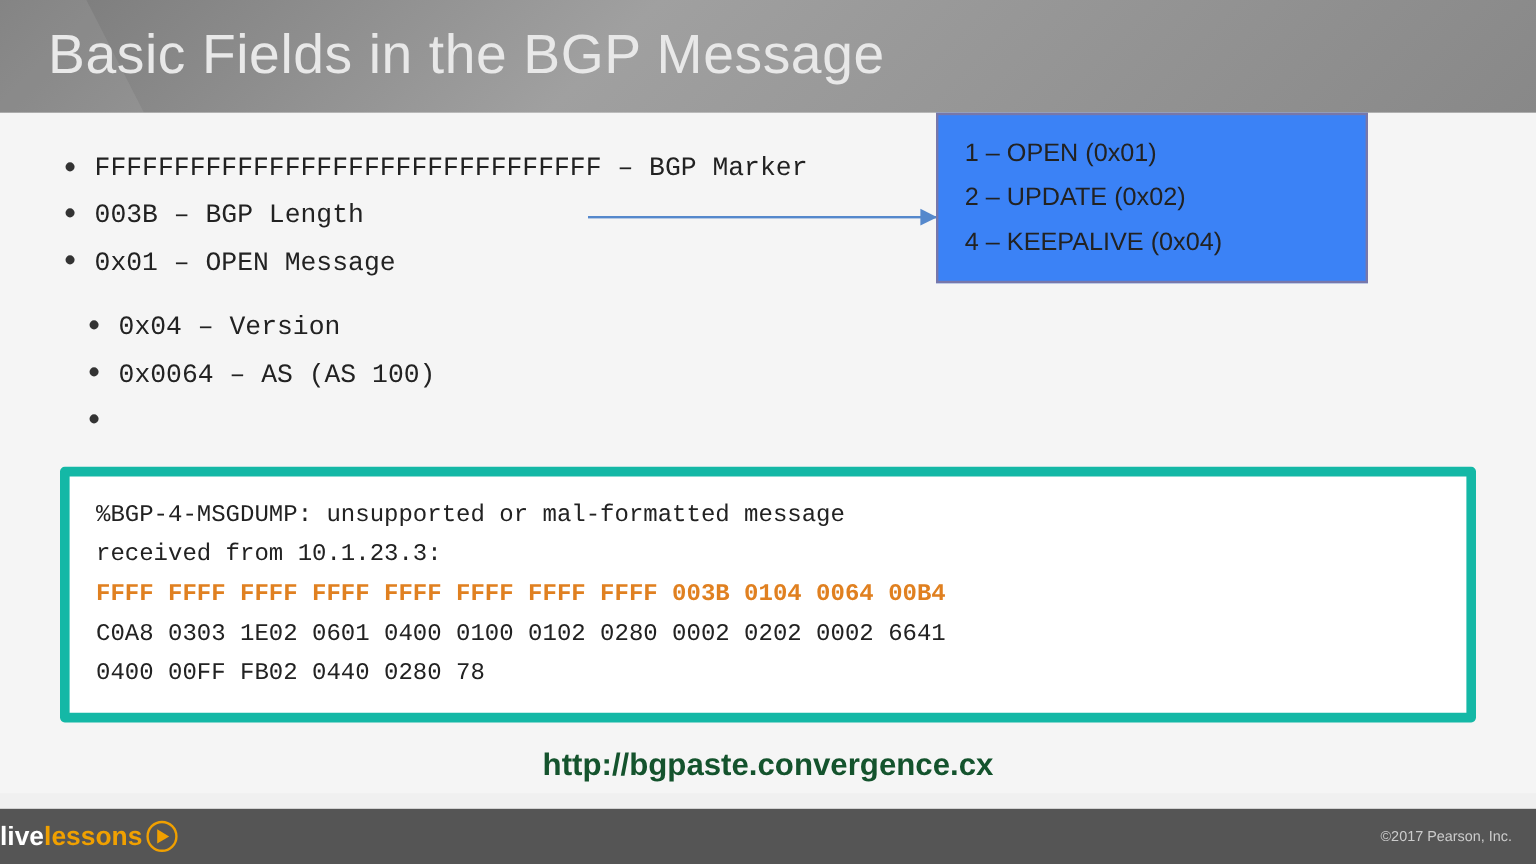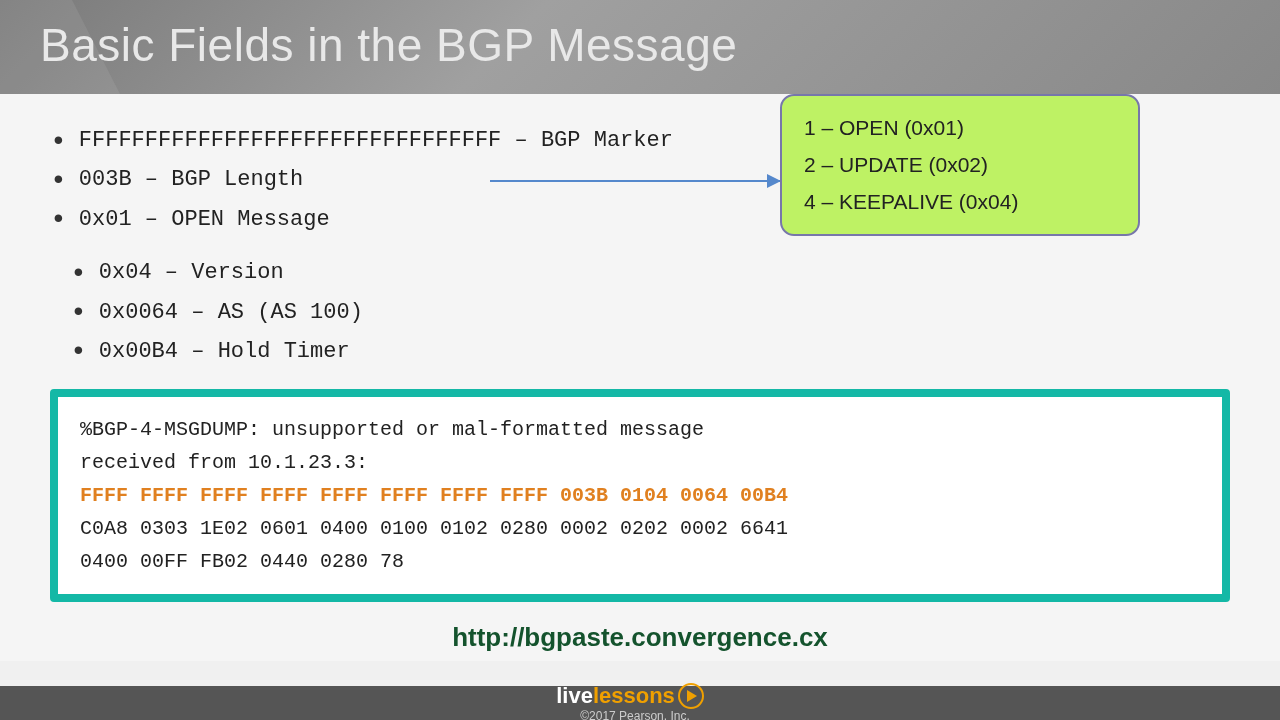--- a/index.html
+++ b/index.html
@@ -113,23 +113,23 @@
       top: -6px;
       border-left: 14px solid #5588cc;
       border-top: 7px solid transparent;
       border-bottom: 7px solid transparent;
     }
 
     .popup-box {
       position: absolute;
       top: -28px;
       left: 730px;
-      background: #bef264;
+      background: #3b82f6;
       border: 2px solid #7777aa;
-      border-radius: 14px;
+      border-radius: 0;
       padding: 14px 22px;
       min-width: 360px;
     }
 
     .popup-box ul {
       list-style: none;
       font-family: Arial, sans-serif;
       font-size: 21px;
       color: #222;
       line-height: 1.75;
@@ -162,27 +162,26 @@
       font-weight: bold;
       color: #14532d;
     }
 
     
     .footer {
       position: absolute;
       bottom: 0;
       left: 0;
       width: 100%;
-      height: 34px;
+      height: 46px;
       background: #555555;
       display: flex;
       align-items: center;
-      justify-content: center;
+      justify-content: space-between;
       padding-right: 20px;
-      flex-direction: column;
     }
 
     .livelessons-logo {
       display: flex;
       align-items: center;
       gap: 0;
     }
 
     .logo-live {
       color: #ffffff;
@@ -256,21 +255,20 @@
           <li>
             <span class="bullet-dot">•</span>
             <span>0x04 – Version</span>
           </li>
           <li>
             <span class="bullet-dot">•</span>
             <span>0x0064 – AS (AS 100)</span>
           </li>
           <li>
             <span class="bullet-dot">•</span>
-            <span>0x00B4 – Hold Timer</span>
           </li>
         </ul>
       </li>
     </ul>
 
     <div class="arrow-container">
       <div class="arrow-line"></div>
     </div>
 
     <div class="popup-box">

